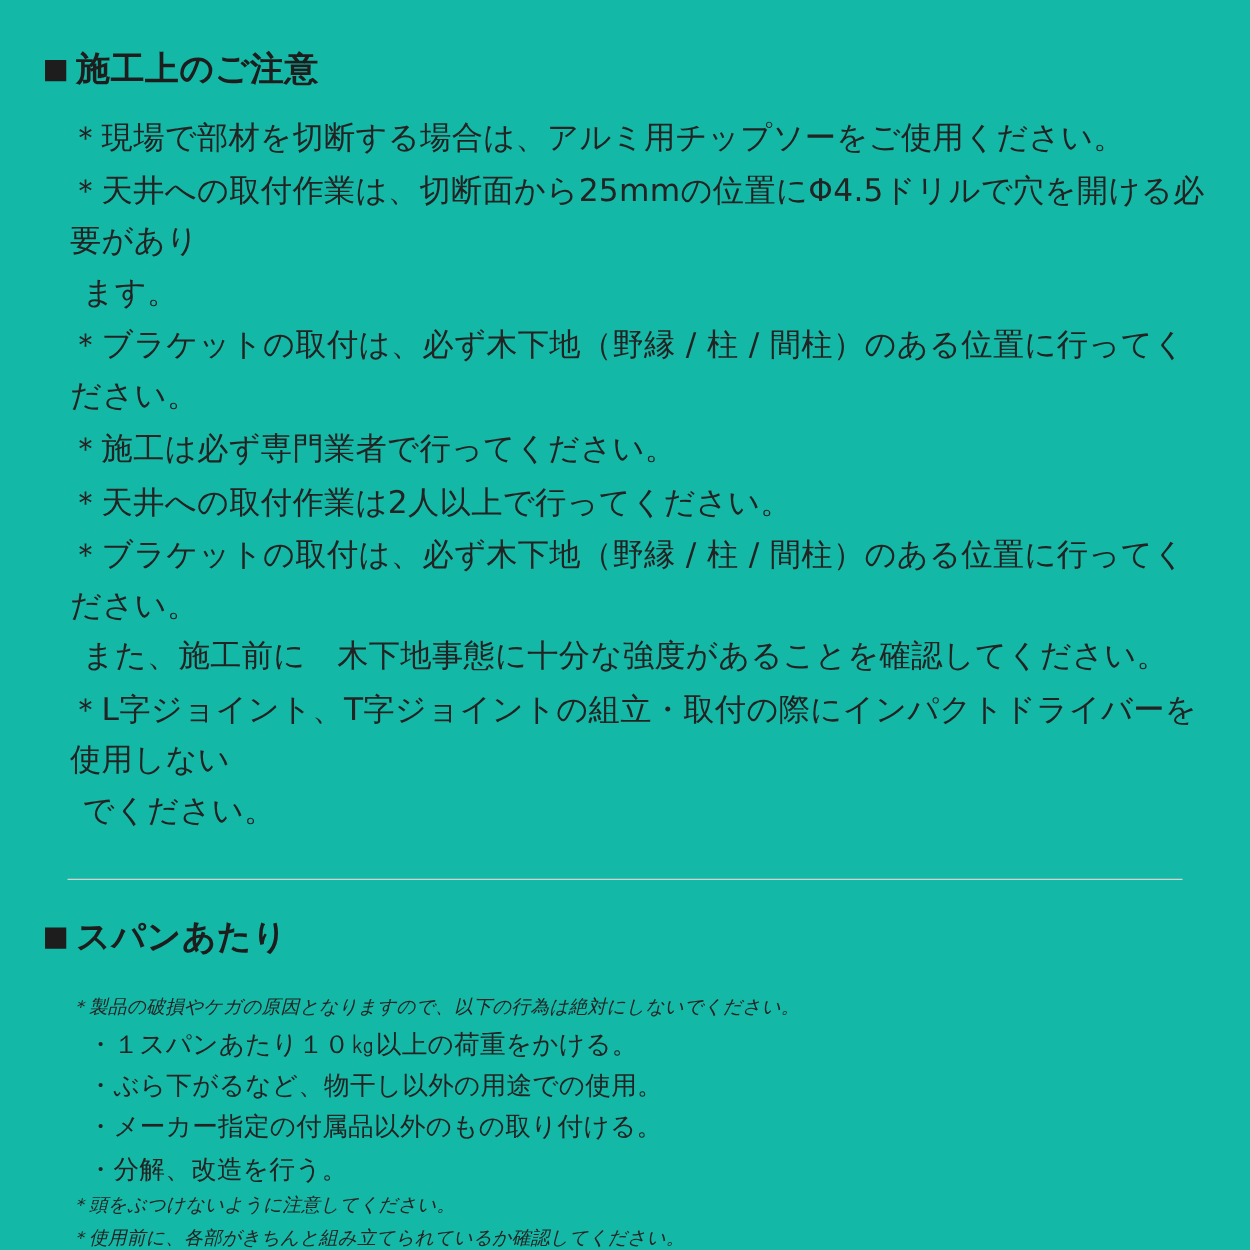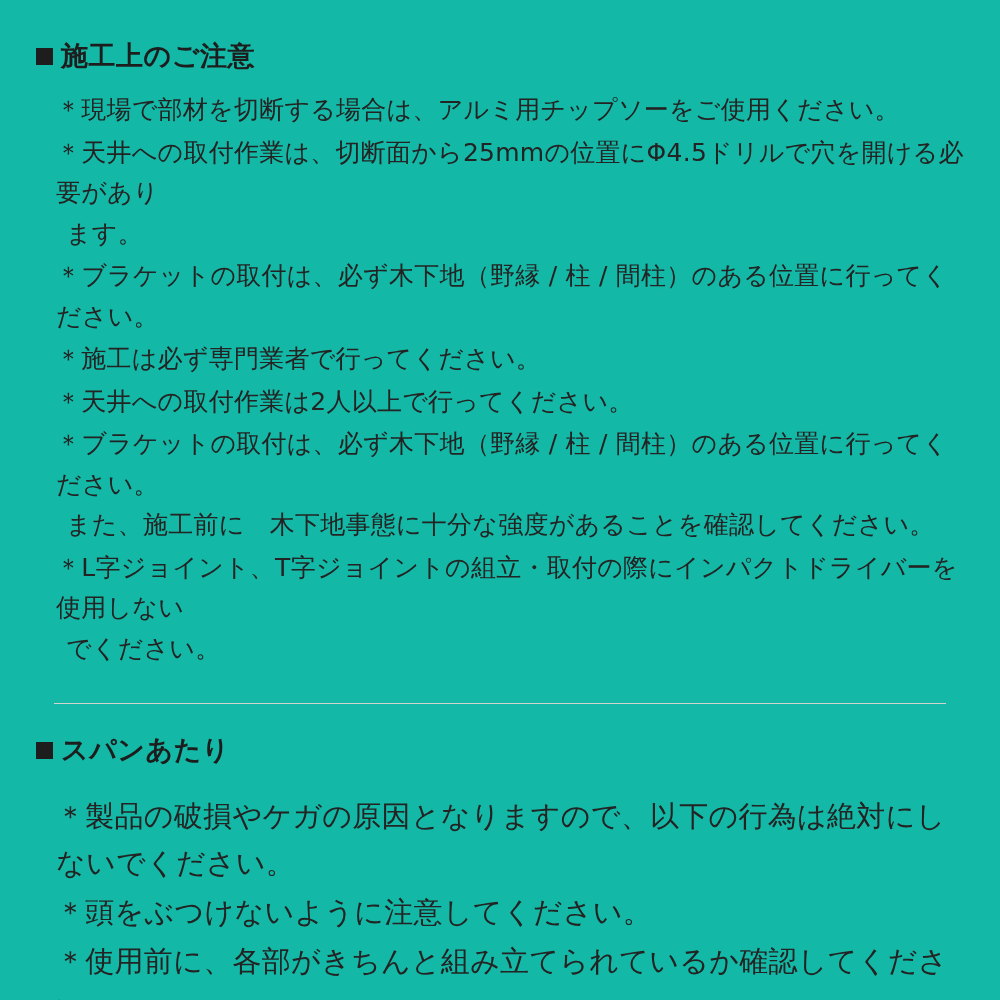--- a/index.html
+++ b/index.html
@@ -74,21 +74,22 @@
   }
   .divider {
     border: 0;
     border-top: 1px solid #d3d3d0;
     margin: 34px 18px 30px 18px;
   }
   .sec2-gap {
     height: 8px;
   }
   .section-2 .notes .note {
-    font-size: 29px;
+    font-size: 15px;
+    font-style: italic;
   }
 </style>
 </head>
 <body>
 
 <div class="page">
 
   <div class="section section-1">
     <div class="section-heading">
       <span class="heading-marker"></span>
@@ -132,20 +133,26 @@
     </div>
 
     <div class="sec2-gap"></div>
 
     <ul class="notes">
       <li class="note">
         <span>＊製品の破損やケガの原因となりますので、以下の行為は絶対にしないでください。</span>
       </li>
     </ul>
 
+    <ul class="sub-list">
+      <li class="sub-item">・１スパンあたり１０㎏以上の荷重をかける。</li>
+      <li class="sub-item">・ぶら下がるなど、物干し以外の用途での使用。</li>
+      <li class="sub-item">・メーカー指定の付属品以外のもの取り付ける。</li>
+      <li class="sub-item">・分解、改造を行う。</li>
+    </ul>
 
     <ul class="notes">
       <li class="note">
         <span>＊頭をぶつけないように注意してください。</span>
       </li>
       <li class="note">
         <span>＊使用前に、各部がきちんと組み立てられているか確認してください。</span>
       </li>
     </ul>
   </div>

